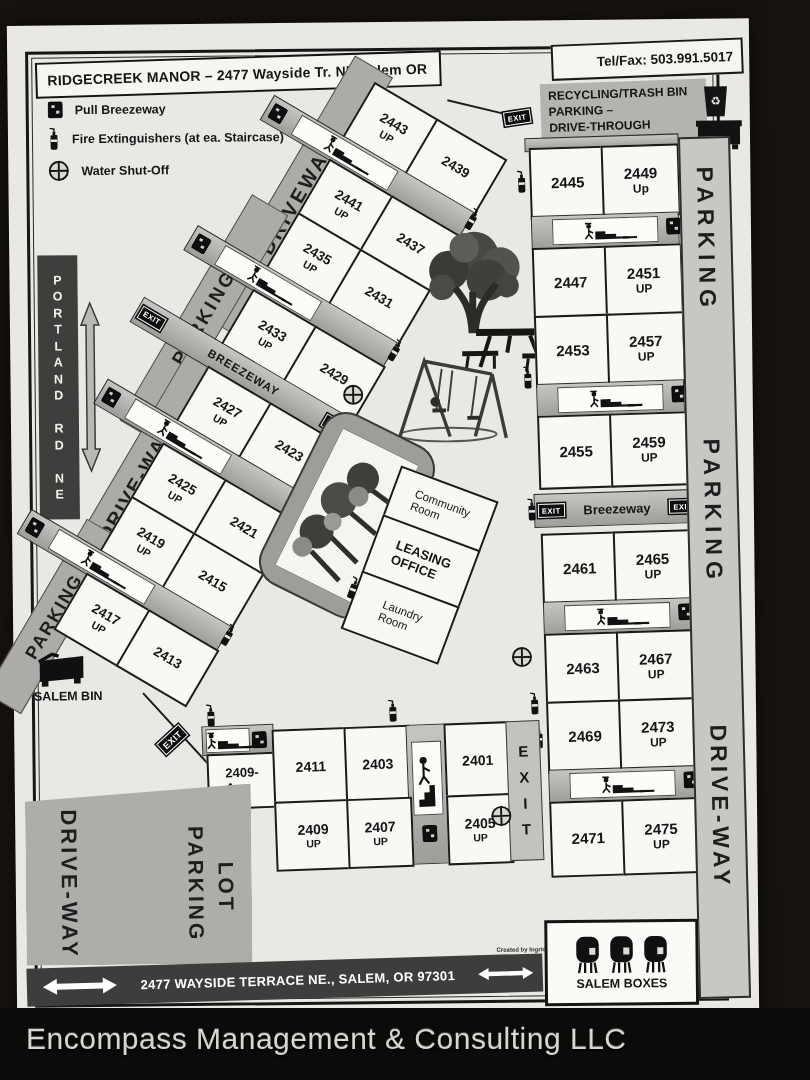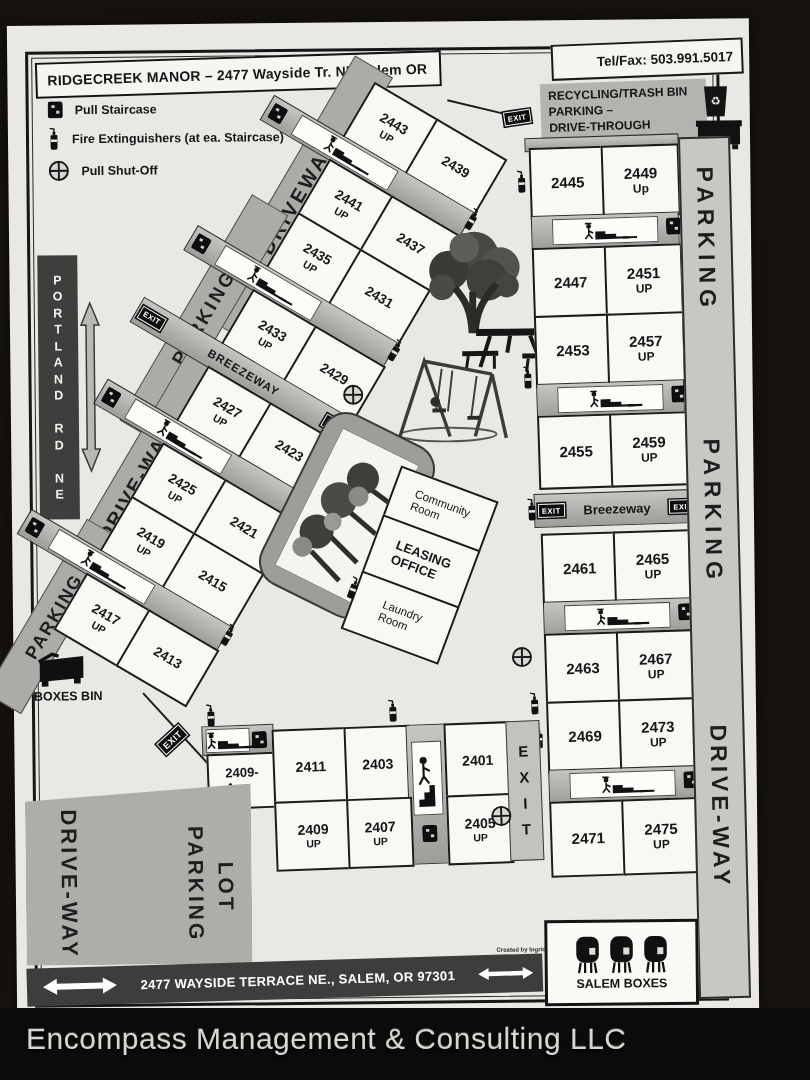--- a/index.html
+++ b/index.html
@@ -71,41 +71,41 @@
 
   <div class="legend">
     <div class="legrow">
       <span class="islot">
             <svg viewBox="0 0 16 18" width="15" height="17">
               <rect x="0.5" y="0.5" width="15" height="17" rx="2" fill="#0e0e0e" stroke="#000"></rect>
               <rect x="4" y="4" width="3.5" height="3" fill="#cfcfcc"></rect>
               <rect x="9" y="10" width="3.5" height="3" fill="#cfcfcc"></rect>
             </svg>
           </span>
-      <span class="lab">Pull Staircase</span>
+      <span class="lab">Pull Breezeway</span>
     </div>
     <div class="legrow">
       <span class="islot">
             <svg viewBox="0 0 14 28" width="12" height="24">
               <path d="M4 9 h6 a1 1 0 0 1 1 1 v14 a2 2 0 0 1 -2 2 h-4 a2 2 0 0 1 -2 -2 v-14 a1 1 0 0 1 1 -1 z" fill="#111"></path>
               <rect x="5.4" y="5" width="3.2" height="4" fill="#111"></rect>
               <path d="M7 5 L7 2 L2 1" stroke="#111" stroke-width="1.6" fill="none"></path>
               <rect x="3.5" y="14" width="7" height="3" fill="#e9e8e4"></rect>
             </svg>
           </span>
       <span class="lab">Fire Extinguishers (at ea. Staircase)</span>
     </div>
     <div class="legrow">
       <span class="islot">
             <svg viewBox="0 0 22 22" width="21" height="21">
               <circle cx="11" cy="11" r="9.5" fill="#d8d7d3" stroke="#161616" stroke-width="2"></circle>
               <path d="M11 1.5 V20.5 M1.5 11 H20.5" stroke="#161616" stroke-width="2"></path>
             </svg>
           </span>
-      <span class="lab">Pull Shut-Off</span>
+      <span class="lab">Water Shut-Off</span>
     </div>
   </div>
 
   <div class="recycle pre">RECYCLING/TRASH BIN
 PARKING –
 DRIVE-THROUGH</div>
   <span class="abs islot" style="left:705px;top:86px">
         <svg viewBox="0 0 34 40" width="30" height="36">
           <path d="M4 4 h26 l-3 34 h-20 z" fill="#141414"></path>
           <text x="17" y="25" font-size="13" fill="#e8e8e6" text-anchor="middle">♻</text>
@@ -333,21 +333,21 @@
   </div>
 
   <span class="abs islot" style="left:36px;top:648px">
         <svg viewBox="0 0 50 38" width="48" height="36">
           <path d="M2 10 L48 5 L48 28 L2 32 z" fill="#101010"></path>
           <rect x="4" y="31" width="7" height="6" fill="#101010"></rect>
           <rect x="38" y="28" width="7" height="6" fill="#101010"></rect>
           <path d="M1 11 L15 3 l7 2" stroke="#101010" stroke-width="3.5" fill="none"></path>
         </svg>
       </span>
-  <div class="abs" style="left:32px;top:686px;font-weight:700;font-size:12.5px">BOXES BIN</div>
+  <div class="abs" style="left:32px;top:686px;font-weight:700;font-size:12.5px">SALEM BIN</div>
 
   <svg class="abs" style="left:418px;top:222px" width="118" height="118" viewBox="0 0 120 120">
     <circle cx="60" cy="36" r="25" fill="#474744"></circle>
         <circle cx="34" cy="50" r="20" fill="#3a3a37"></circle>
     <circle cx="86" cy="47" r="20" fill="#52524f"></circle>
         <circle cx="50" cy="27" r="15" fill="#5c5c59"></circle>
     <circle cx="73" cy="60" r="21" fill="#403f3c"></circle>
         <circle cx="27" cy="67" r="13" fill="#4a4a47"></circle>
     <circle cx="93" cy="66" r="12" fill="#45443f"></circle>
     <path d="M57 114 C56 90 50 80 40 68 M60 114 C62 88 71 78 82 64 M58 114 L58 72" stroke="#2b2b28" stroke-width="7" fill="none"></path>

